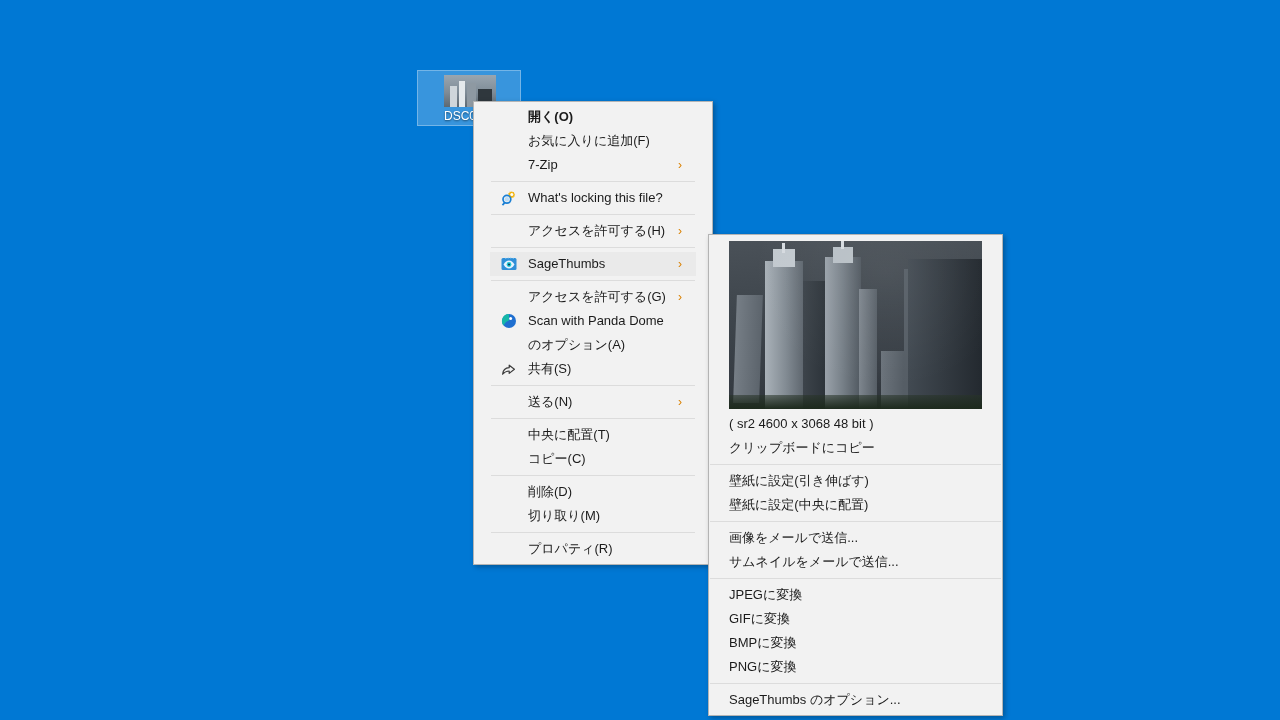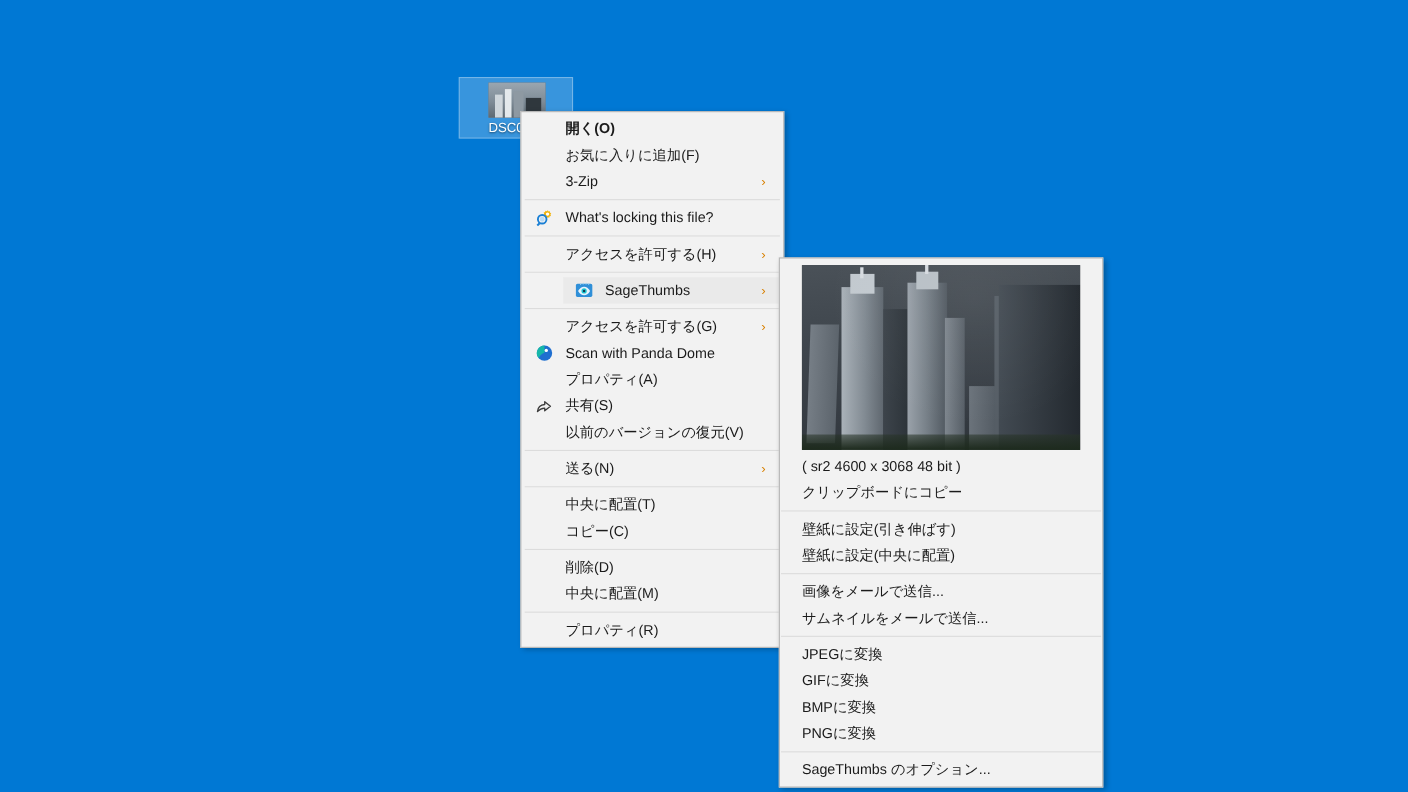--- a/index.html
+++ b/index.html
@@ -75,31 +75,31 @@
 
   
   .menu {
     position: absolute;
     background: #f2f2f2;
     border: 1px solid #b4b4b4;
     box-sizing: border-box;
     box-shadow: 2px 2px 5px rgba(0,0,0,0.28);
     font-size: 13px;
     color: #1b1b1b;
-    padding: 3px 2px;
+    padding: 3px 16px;
   }
   .menu-item {
     position: relative;
     height: 24px;
     line-height: 24px;
     padding: 0 26px 0 38px;
     white-space: nowrap;
     cursor: default;
   }
-  .menu-item.selected { background: #eaeaea; margin-left: 36px; }
+  .menu-item.selected { background: #eaeaea; }
   .menu-item.bold { font-weight: bold; }
   .menu-item .label { display: inline-block; }
   .separator {
     height: 1px;
     margin: 4px 1px 4px 1px;
     background: #dcdcdc;
   }
   .chevron {
     position: absolute;
     right: 14px;
@@ -244,21 +244,21 @@
         <div class="b2"></div>
         <div class="b3"></div>
         <div class="b4"></div>
     </div>
     <div class="icon-label">DSC0000</div>
   </div>
 
   <div class="menu" id="context-menu">
       <div class="menu-item bold"><span class="label">開く(O)</span></div>
       <div class="menu-item"><span class="label">お気に入りに追加(F)</span></div>
-      <div class="menu-item"><span class="label">3-Zip</span><span class="chevron">›</span></div>
+      <div class="menu-item"><span class="label">7-Zip</span><span class="chevron">›</span></div>
       <div class="separator"></div>
       <div class="menu-item"><span class="mi-icon"><svg width="16" height="16" viewBox="0 0 16 16">
             <path d="M11 1.2l.7 1.1 1.3-.2.1 1.3 1.1.7-.8 1 .5 1.2-1.3.4-.3 1.3-1.2-.5-1 .8-.7-1.1-1.3.2-.1-1.3-1.1-.7.8-1L7.2 3.2l1.3-.4L8.8 1.5 10 2z" fill="#f2b50f"></path>
             <circle cx="10.8" cy="4.6" r="1.5" fill="#ffffff"></circle>
             <circle cx="5.9" cy="9.3" r="3.9" fill="none" stroke="#1a7fd4" stroke-width="1.7"></circle>
             <circle cx="5.9" cy="9.3" r="2.2" fill="#bcdcf5"></circle>
             <path d="M2.9 12.3L0.8 14.4l1.3 1.3 2.1-2.1z" fill="#1a7fd4"></path>
           </svg></span><span class="label">What's locking this file?</span></div>
       <div class="separator"></div>
       <div class="menu-item"><span class="label">アクセスを許可する(H)</span><span class="chevron">›</span></div>
@@ -270,33 +270,32 @@
             <circle cx="8" cy="8.5" r="1.1" fill="#123a52"></circle>
             <path d="M4.2 3.1l.6-1.6.7 1.6zM6.6 2.6l.5-1.8.7 1.8zM9.2 2.6l.6-1.8.6 1.8zM11.6 3.1l.6-1.6.6 1.6z" fill="#8fd0f5"></path>
           </svg></span><span class="label">SageThumbs</span><span class="chevron">›</span></div>
       <div class="separator"></div>
       <div class="menu-item"><span class="label">アクセスを許可する(G)</span><span class="chevron">›</span></div>
       <div class="menu-item"><span class="mi-icon"><svg width="16" height="16" viewBox="0 0 16 16">
             <circle cx="8" cy="8" r="7" fill="#1f6fd0"></circle>
             <path d="M8 1a7 7 0 0 0-5.3 11.6C3.9 9.9 5.6 8.2 8 7.6z" fill="#15b7a8"></path>
             <circle cx="9.6" cy="5.6" r="1.5" fill="#ffffff"></circle>
           </svg></span><span class="label">Scan with Panda Dome</span></div>
-      <div class="menu-item"><span class="label">プロパティ(A)</span></div>
+      <div class="menu-item"><span class="label">のオプション(A)</span></div>
       <div class="menu-item"><span class="mi-icon"><svg width="16" height="16" viewBox="0 0 16 16">
             <path d="M1.6 13.2c.4-4 2.9-6.3 6.6-6.5V4.2l5.2 4.1-5.2 4.1V10c-2.9.1-4.7 1-6.6 3.2z" fill="none" stroke="#3c3c3c" stroke-width="1.2" stroke-linejoin="round"></path>
           </svg></span><span class="label">共有(S)</span></div>
-      <div class="menu-item"><span class="label">以前のバージョンの復元(V)</span></div>
       <div class="separator"></div>
       <div class="menu-item"><span class="label">送る(N)</span><span class="chevron">›</span></div>
       <div class="separator"></div>
       <div class="menu-item"><span class="label">中央に配置(T)</span></div>
       <div class="menu-item"><span class="label">コピー(C)</span></div>
       <div class="separator"></div>
       <div class="menu-item"><span class="label">削除(D)</span></div>
-      <div class="menu-item"><span class="label">中央に配置(M)</span></div>
+      <div class="menu-item"><span class="label">切り取り(M)</span></div>
       <div class="separator"></div>
       <div class="menu-item"><span class="label">プロパティ(R)</span></div>
     </div>
 
   <div class="menu" id="sagethumbs-submenu">
     <div id="preview-wrap">
       <div id="preview-image">
         <div class="sky"></div>
         <div class="tw t1"></div>
         <div class="tw t2"></div>

